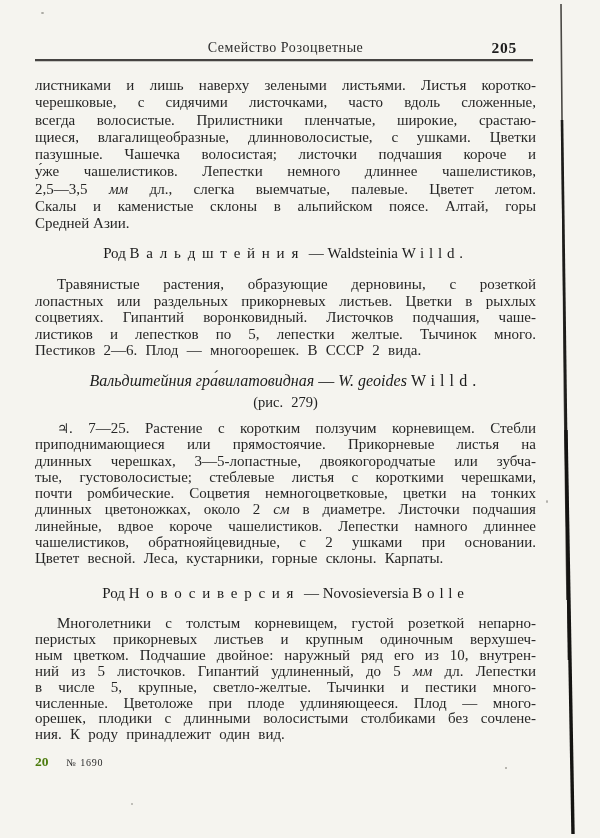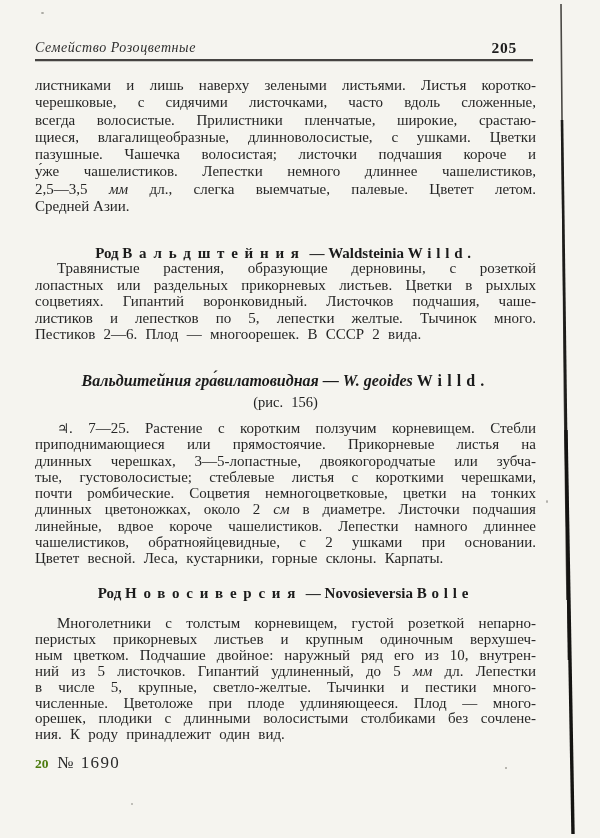--- a/index.html
+++ b/index.html
@@ -6,96 +6,97 @@
   body{
     width:600px;height:838px;position:relative;overflow:hidden;
     background:#f5f4ef;color:#262626;
     font-family:"Liberation Serif", serif;
     font-size:15px;
   }
   .abs{position:absolute;}
   .textblock{position:absolute;left:35px;width:501px;}
   
   .running-title{
-    top:40px;padding-right:36px;
-    font-style:italic;font-size:14px;color:#2e2e2e;letter-spacing:.04em;
+    top:40px;text-align:center;padding-right:36px;
+    font-size:14px;color:#2e2e2e;letter-spacing:.04em;
   }
   .page-number{
     top:39px;right:83px;position:absolute;
     font-weight:bold;font-size:15.5px;color:#1d1d1d;letter-spacing:.05em;
   }
   .header-rule{
     left:35px;top:59px;width:498px;height:2px;background:#454341;
     box-shadow:0 1px 0 rgba(60,58,55,.25);
   }
   
   .para .line{
     text-align:justify;text-align-last:justify;
     white-space:normal;
   }
   .para .line.last{text-align-last:left;}
   .para .line.wide{word-spacing:.30em;}
   .para.indent .line:first-child{text-indent:22px;}
   #p1{top:77px;line-height:17.3px;}
-  #p2{top:260px;line-height:16.5px;}
+  #p2{top:276px;line-height:16.5px;}
   #p3{top:420px;line-height:16.3px;}
   #p4{top:616px;line-height:15.9px;}
   
   .heading{
     text-align:center;font-weight:bold;color:#1b1b1b;font-size:15px;
     line-height:17px;
   }
   #h-waldsteinia{top:245px;}
   #h-species{top:372px;font-size:16px;}
   #fig-ref{top:394px;text-align:center;font-size:14.5px;word-spacing:.30em;color:#222;}
   #h-novosieversia{top:585px;}
   
   .it{font-style:italic;}
-  .bd{font-weight:bold;}
+  .bd{font-weight:normal;}
   .sp{letter-spacing:.45em;}
   .sp2{letter-spacing:.32em;}
   .jup{font-family:"DejaVu Sans", sans-serif;font-size:13.5px;}
   
   .footer{left:35px;top:753px;position:absolute;white-space:nowrap;}
   .sig{font-weight:bold;font-size:13.5px;color:#4d7c0f;}
-  .order{font-size:17px;letter-spacing:.08em;color:#2a2a2a;margin-left:9px;}
+  .order{font-size:10px;letter-spacing:.08em;color:#2a2a2a;margin-left:18px;}
   
   .speck{position:absolute;background:#6a6761;border-radius:50%;}
   svg.gutter{position:absolute;left:0;top:0;pointer-events:none;}
 </style>
 </head>
 <body>
 
 <div class="textblock running-title">Семейство  Розоцветные</div>
 <div class="page-number">205</div>
 <div class="abs header-rule"></div>
 
 <div id="p1" class="textblock para">
     <div class="line"><span class="">листниками и лишь наверху зелеными листьями. Листья коротко-</span></div>
     <div class="line"><span class="">черешковые, с сидячими листочками, часто вдоль сложенные,</span></div>
     <div class="line"><span class="">всегда волосистые. Прилистники пленчатые, широкие, срастаю-</span></div>
     <div class="line"><span class="">щиеся, влагалищеобразные, длинноволосистые, с ушками. Цветки</span></div>
     <div class="line"><span class="">пазушные. Чашечка волосистая; листочки подчашия короче и</span></div>
     <div class="line"><span class="">у́же чашелистиков. Лепестки немного длиннее чашелистиков,</span></div>
     <div class="line"><span class="">2,5—3,5 </span><span class="it">мм</span><span class=""> дл., слегка выемчатые, палевые. Цветет летом.</span></div>
+    <div class="line"><span class="">Скалы и каменистые склоны в альпийском поясе. Алтай, горы</span></div>
     <div class="line last"><span class="">Средней Азии.</span></div>
   </div>
 
 <div id="h-waldsteinia" class="textblock heading"><span class="bd">Род </span><span class="bd sp">Вальдштейния</span><span class="bd"> — Waldsteinia </span><span class="bd sp2">Willd.</span></div>
 
 <div id="p2" class="textblock para indent">
     <div class="line"><span class="">Травянистые растения, образующие дерновины, с розеткой</span></div>
     <div class="line"><span class="">лопастных или раздельных прикорневых листьев. Цветки в рыхлых</span></div>
     <div class="line"><span class="">соцветиях. Гипантий воронковидный. Листочков подчашия, чаше-</span></div>
     <div class="line"><span class="">листиков и лепестков по 5, лепестки желтые. Тычинок много.</span></div>
     <div class="line last wide"><span class="">Пестиков 2—6. Плод — многоорешек. В СССР 2 вида.</span></div>
   </div>
 
 <div id="h-species" class="textblock heading"><span class="it bd">Вальдштейния гра́вилатовидная</span><span class="bd"> — </span><span class="it bd">W. geoides</span><span class="bd"> </span><span class="bd sp2">Willd.</span></div>
-<div id="fig-ref" class="textblock">(рис. 156)</div>
+<div id="fig-ref" class="textblock">(рис. 279)</div>
 
 <div id="p3" class="textblock para indent">
     <div class="line"><span class="jup">♃</span><span class="">. 7—25. Растение с коротким ползучим корневищем. Стебли</span></div>
     <div class="line"><span class="">приподнимающиеся или прямостоячие. Прикорневые листья на</span></div>
     <div class="line"><span class="">длинных черешках, 3—5-лопастные, двоякогородчатые или зубча-</span></div>
     <div class="line"><span class="">тые, густоволосистые; стеблевые листья с короткими черешками,</span></div>
     <div class="line"><span class="">почти ромбические. Соцветия немногоцветковые, цветки на тонких</span></div>
     <div class="line"><span class="">длинных цветоножках, около 2 </span><span class="it">см</span><span class=""> в диаметре. Листочки подчашия</span></div>
     <div class="line"><span class="">линейные, вдвое короче чашелистиков. Лепестки намного длиннее</span></div>
     <div class="line"><span class="">чашелистиков, обратнояйцевидные, с 2 ушками при основании.</span></div>

